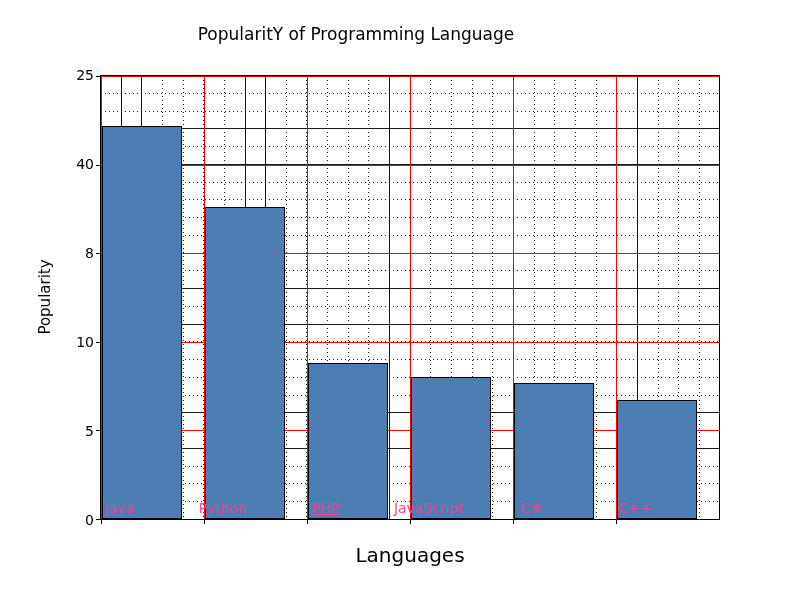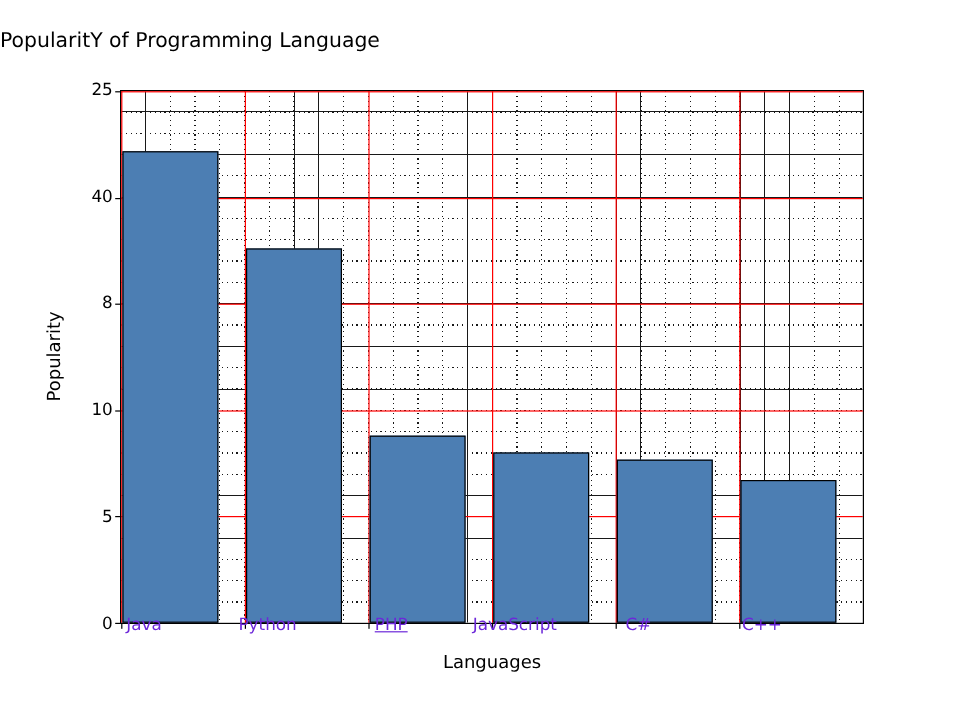--- a/index.html
+++ b/index.html
@@ -14,20 +14,21 @@
   .chart-container {
     position: absolute;
     left: 0;
     top: 0;
     width: 800px;
     height: 600px;
   }
   .title {
     position: absolute;
     width: 712px;
+    text-align: center;
     font-size: 17px;
     color: #000;
   }
   .title-line1 { top: 24px; }
   .title-line2 { top: 44px; }
   .plot-area {
     position: absolute;
     left: 100px;
     top: 75px;
     width: 620px;
@@ -53,40 +54,40 @@
     position: absolute;
     right: 706px;
     width: 40px;
     text-align: right;
     font-size: 14px;
     color: #000;
     transform: translateY(-50%);
   }
   .xtick-label {
     position: absolute;
-    top: 513px;
+    top: 500px;
     font-size: 14px;
-    color: #6d28d9;
+    color: #ec4899;
     transform: translateX(-50%);
     white-space: nowrap;
   }
   .ylabel {
     position: absolute;
     left: 45px;
     top: 297px;
     transform: translate(-50%, -50%) rotate(-90deg);
     font-size: 15px;
     color: #000;
   }
   .xlabel {
     position: absolute;
     left: 410px;
     top: 543px;
     transform: translateX(-50%);
-    font-size: 15px;
+    font-size: 20px;
     color: #000;
   }
   .bar {
     position: absolute;
     bottom: 0;
     background: #4c7eb3;
     border: 1px solid #000;
     box-sizing: border-box;
   }
   

